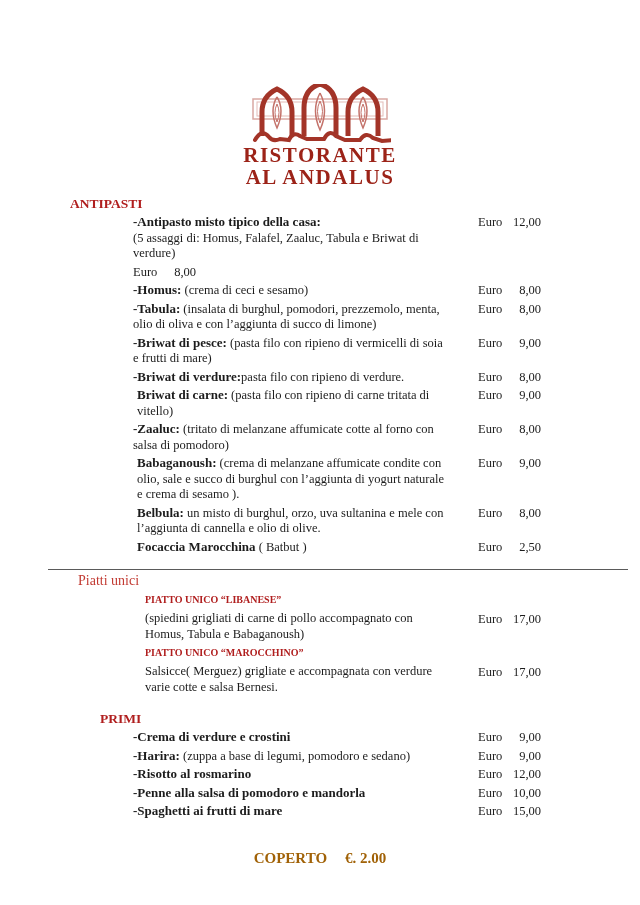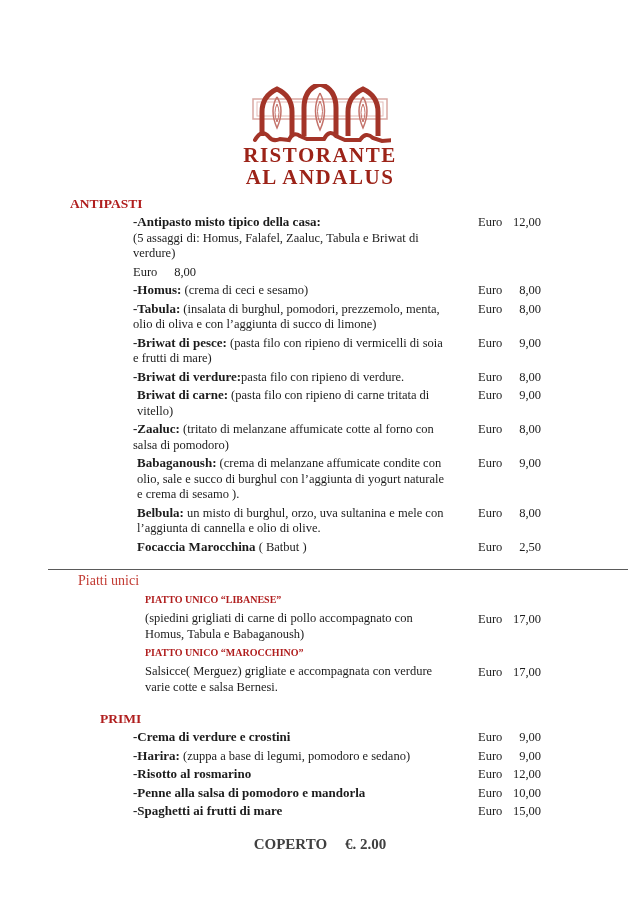--- a/index.html
+++ b/index.html
@@ -56,22 +56,22 @@
     margin-left:145px; margin-top:3px; margin-bottom:4px;
     color:#b01e1e; font-weight:bold; font-size:10px; line-height:15px;
   }
   .block-row { display:flex; margin-left:145px; margin-bottom:2px; }
   .block-text {
     box-sizing:border-box; width:333px; padding-right:40px;
     font-size:12.5px; line-height:15.5px;
   }
   
   .coperto {
-    margin-top:16px; text-align:center;
-    color:#404040; font-weight:bold; font-size:15px;
+    margin-top:30px; text-align:center;
+    color:#a16207; font-weight:bold; font-size:15px;
   }
   .coperto .gap { display:inline-block; width:18px; }
 </style>
 </head>
 <body>
 
 <div class="page">
 
   <div class="logo-block">
     <svg class="logo-svg" viewBox="0 0 142 60">

